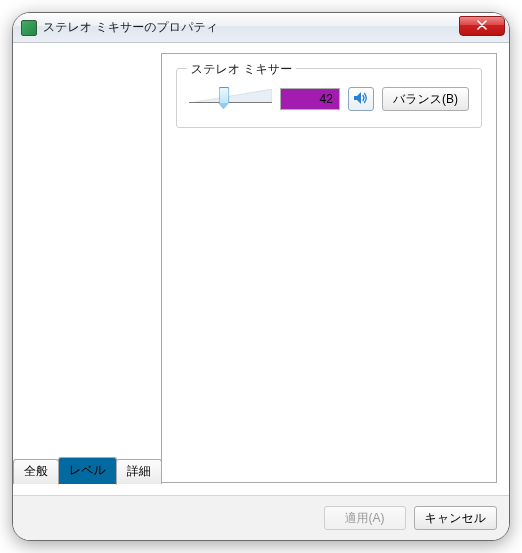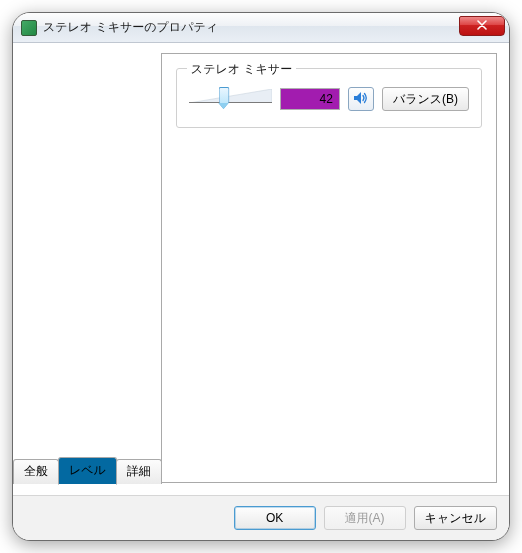--- a/index.html
+++ b/index.html
@@ -246,17 +246,16 @@
               </svg>
             </span>
           </div>
           <button class="btn"><span>バランス(B)</span></button>
         </div>
       </div>
     </div>
   </div>
 
   <div class="footer">
-    <button class="btn default"><span>OK</span></button>
     <button class="btn disabled"><span>適用(A)</span></button>
     <button class="btn"><span>キャンセル</span></button>
   </div>
 </div>
 
 </body></html>

